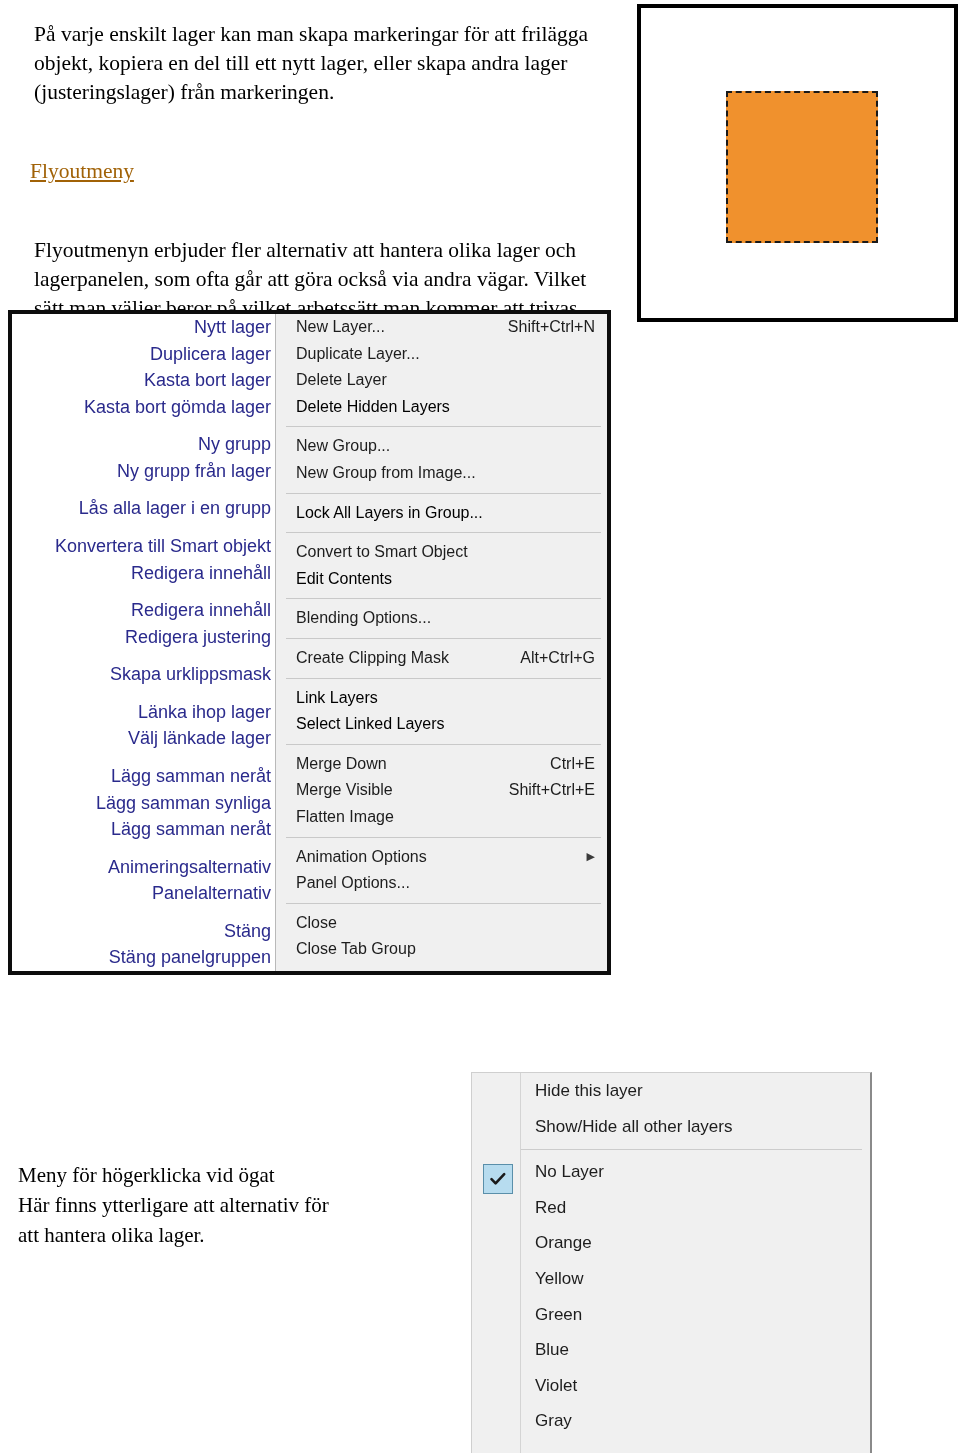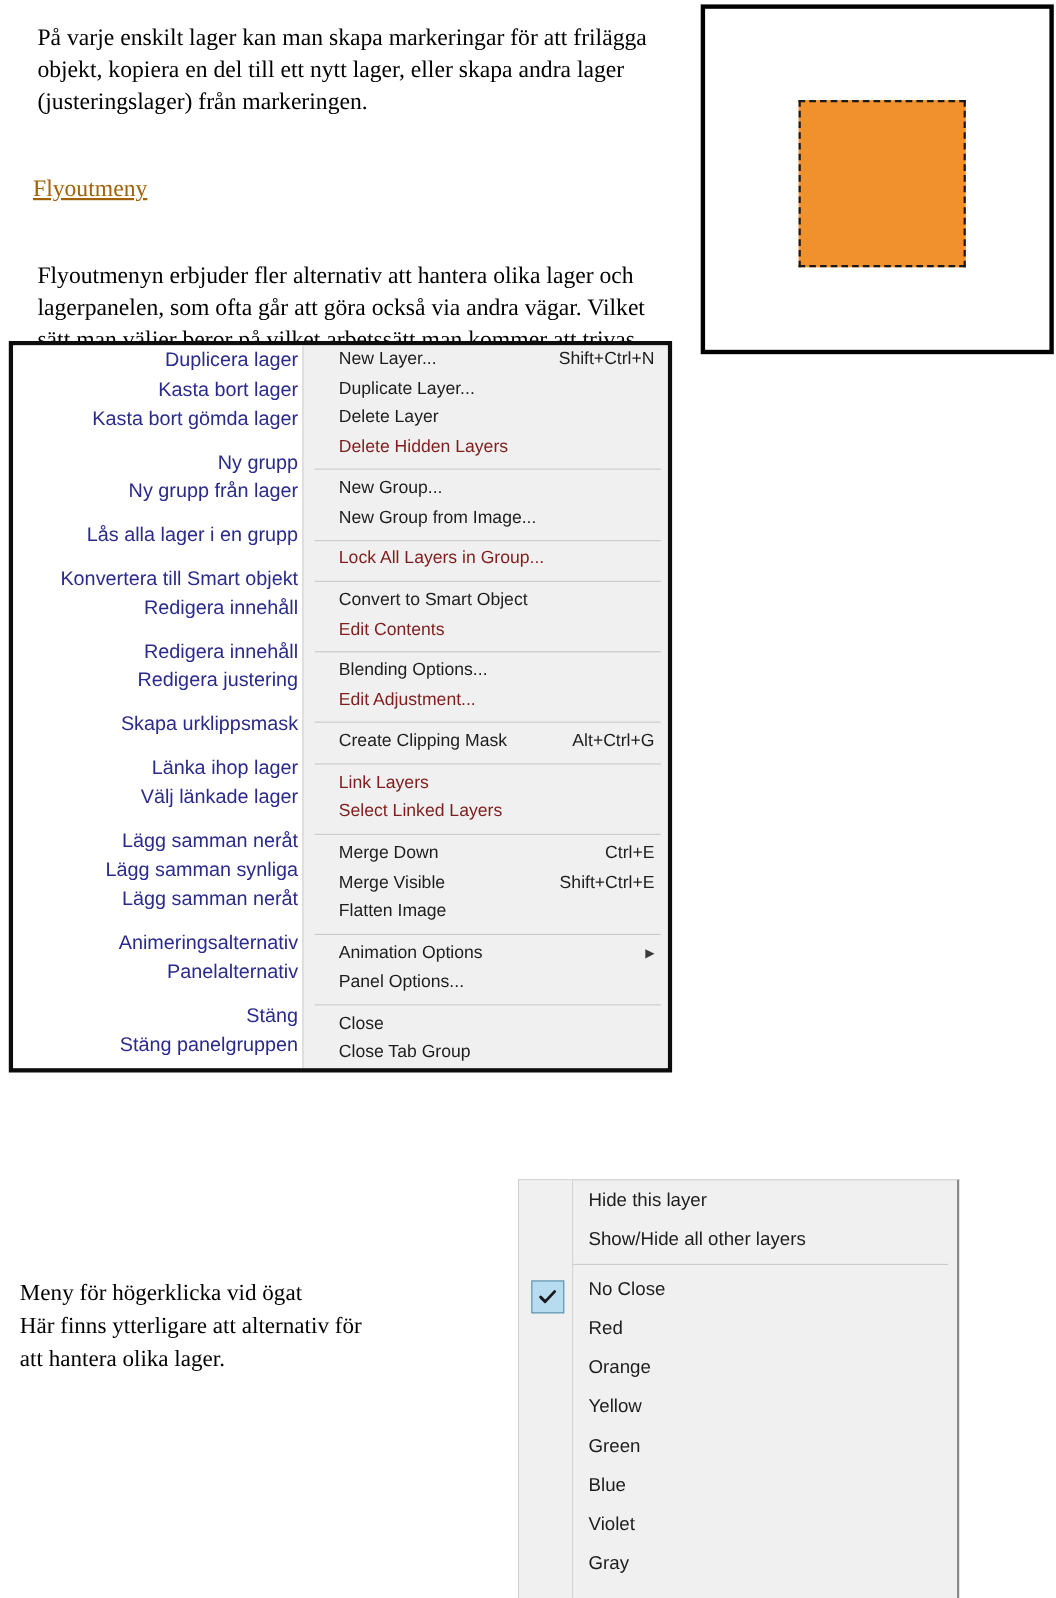--- a/index.html
+++ b/index.html
@@ -102,32 +102,32 @@
     white-space: nowrap;
     box-sizing: border-box;
   }
   .sv-spacer {
     height: 13px;
     box-sizing: border-box;
   }
   .en-item {
     height: 26.6px;
     line-height: 26.6px;
-    padding-left: 32px;
+    padding-left: 20px;
     padding-right: 12px;
     font-family: "Liberation Sans", sans-serif;
     font-size: 16px;
     color: #1d1d1d;
     white-space: nowrap;
     box-sizing: border-box;
     display: flex;
     align-items: center;
     position: relative;
   }
-  .en-item.disabled { color: #7f1d1d; align-items: center; }
+  .en-item.disabled { color: #000000; align-items: center; }
   .en-label { flex: 0 0 auto; }
   .en-shortcut {
     margin-left: auto;
     font-family: "Liberation Sans", sans-serif;
     font-size: 16px;
   }
   .en-submenu-arrow {
     margin-left: auto;
     font-size: 11px;
     color: #3a3a3a;
@@ -240,20 +240,21 @@
   <div class="gap-md"></div>
   <p class="prose">Flyoutmenyn erbjuder fler alternativ att hantera olika lager och lagerpanelen, som ofta går att göra också via andra vägar. Vilket sätt man väljer beror på vilket arbetssätt man kommer att trivas med.</p>
 </div>
 
 <div id="illustration-frame">
   <div id="orange-selection-square"></div>
 </div>
 
 <div id="flyout-menu-figure">
   <div id="swedish-column">
+      <div class="sv-item">Nytt lager</div>
       <div class="sv-item">Duplicera lager</div>
       <div class="sv-item">Kasta bort lager</div>
       <div class="sv-item">Kasta bort gömda lager</div>
       <div class="sv-spacer"></div>
       <div class="sv-item">Ny grupp</div>
       <div class="sv-item">Ny grupp från lager</div>
       <div class="sv-spacer"></div>
       <div class="sv-item">Lås alla lager i en grupp</div>
       <div class="sv-spacer"></div>
       <div class="sv-item">Konvertera till Smart objekt</div>
@@ -305,23 +306,20 @@
       <div class="en-sep"></div>
       <div class="en-item">
         <span class="en-label">Convert to Smart Object</span>
       </div>
       <div class="en-item disabled">
         <span class="en-label">Edit Contents</span>
       </div>
       <div class="en-sep"></div>
       <div class="en-item">
         <span class="en-label">Blending Options...</span>
-      </div>
-      <div class="en-item disabled">
-        <span class="en-label">Edit Adjustment...</span>
       </div>
       <div class="en-sep"></div>
       <div class="en-item">
         <span class="en-label">Create Clipping Mask</span>
         <span class="en-shortcut">Alt+Ctrl+G</span>
       </div>
       <div class="en-sep"></div>
       <div class="en-item disabled">
         <span class="en-label">Link Layers</span>
       </div>
@@ -363,21 +361,21 @@
     <div id="ctx-check-box">
       <svg width="18" height="18" viewBox="0 0 18 18" aria-hidden="true">
         <path d="M2.5 9.2 L6.6 13.3 L15.2 4.2" stroke="#1a1a1a" stroke-width="2.6" fill="none" stroke-linecap="round" stroke-linejoin="round"></path>
       </svg>
     </div>
   </div>
   <div id="ctx-items">
       <div class="ctx-item">Hide this layer</div>
       <div class="ctx-item">Show/Hide all other layers</div>
       <div class="ctx-sep"></div>
-      <div class="ctx-item">No Close</div>
+      <div class="ctx-item">No Layer</div>
       <div class="ctx-item">Red</div>
       <div class="ctx-item">Orange</div>
       <div class="ctx-item">Yellow</div>
       <div class="ctx-item">Green</div>
       <div class="ctx-item">Blue</div>
       <div class="ctx-item">Violet</div>
       <div class="ctx-item">Gray</div>
     </div>
 </div>
 

